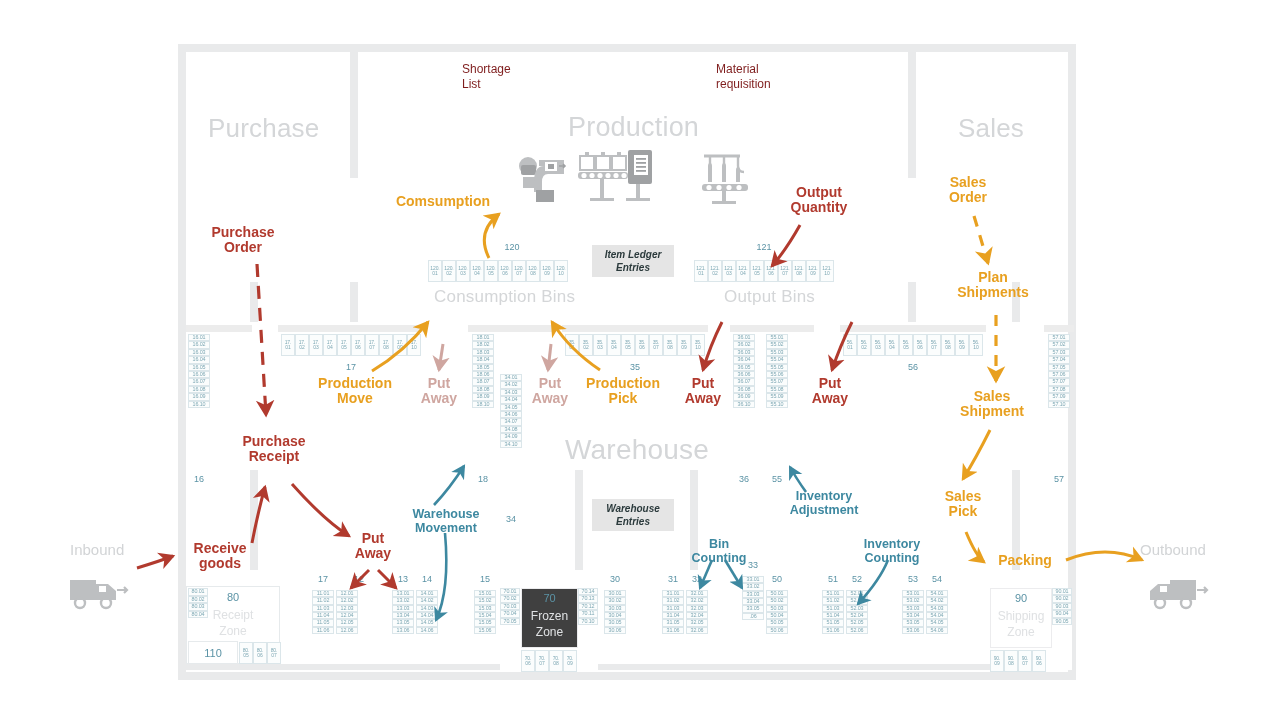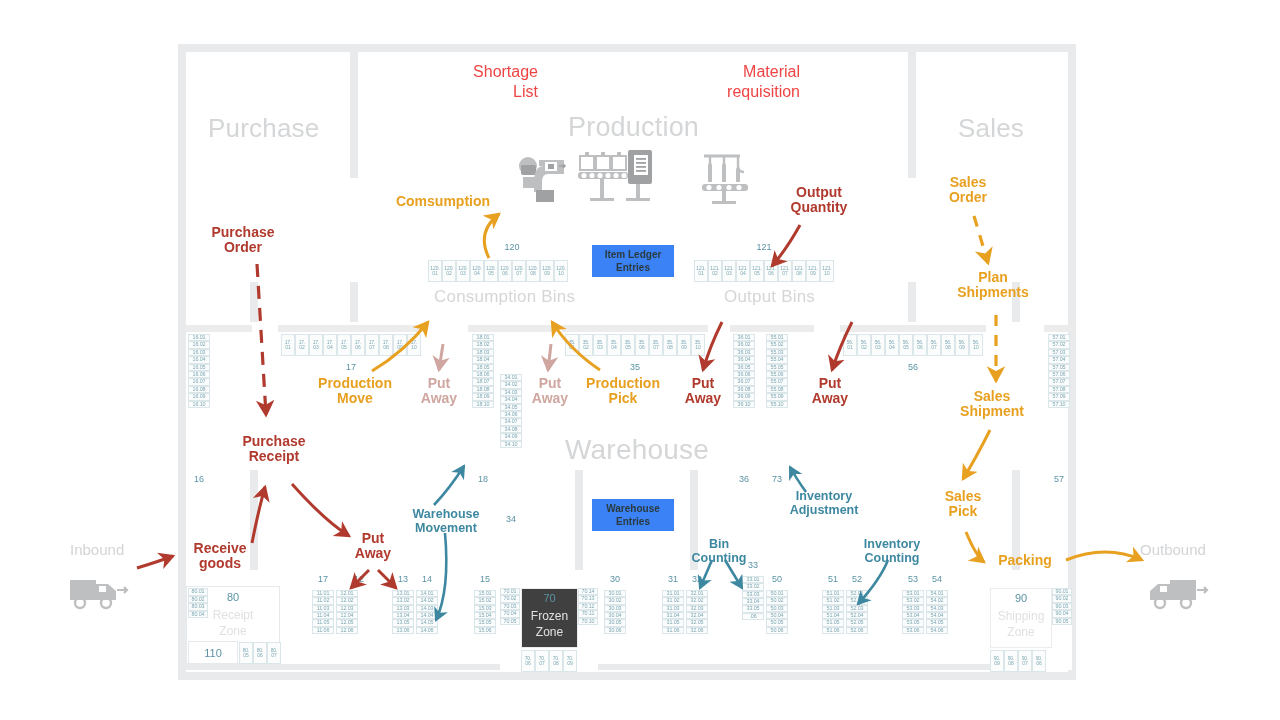--- a/index.html
+++ b/index.html
@@ -21,30 +21,30 @@
   }
   .zone-title.big { font-size:26px; }
   .zone-title.huge { font-size:27px; }
 
   .board {
     position:absolute; border:1px solid #ebecee; background:#fff;
     display:flex; align-items:center; justify-content:center;
     color:#dfe1e3; font-size:15px; white-space:nowrap;
   }
   .paper-label {
-    position:absolute; color:#ef4444; font-size:16px;
-    text-align:right; line-height:1.25; white-space:nowrap;
+    position:absolute; color:#7f1d1d; font-size:12px;
+    text-align:left; line-height:1.25; white-space:nowrap;
   }
 
   
   .entry-box {
-    position:absolute; background:#3b82f6; color:#2b3a3c;
+    position:absolute; background:#e5e5e5; color:#2b3a3c;
     font-size:10px; font-weight:bold; text-align:center;
     line-height:1.3; display:flex; align-items:center;
-    justify-content:center; flex-direction:column;
+    justify-content:center; flex-direction:column;font-style:italic;
   }
 
   
   .rack { position:absolute; }
   .rack-cap { position:absolute; background:#ececec; }
   .rack-cells { position:absolute; display:flex; }
   .rack-cells.v { flex-direction:column; }
   .cell {
     border:1px solid #dbe6ea; background:#fbfdfd;
     color:#7ea8b4; font-size:5.2px; line-height:1;
@@ -456,21 +456,21 @@
         <div class="cell" style="width: 100%; height: 7.4px; font-size: 5.4px;">55.02</div>
         <div class="cell" style="width: 100%; height: 7.4px; font-size: 5.4px;">55.03</div>
         <div class="cell" style="width: 100%; height: 7.4px; font-size: 5.4px;">55.04</div>
         <div class="cell" style="width: 100%; height: 7.4px; font-size: 5.4px;">55.05</div>
         <div class="cell" style="width: 100%; height: 7.4px; font-size: 5.4px;">55.06</div>
         <div class="cell" style="width: 100%; height: 7.4px; font-size: 5.4px;">55.07</div>
         <div class="cell" style="width: 100%; height: 7.4px; font-size: 5.4px;">55.08</div>
         <div class="cell" style="width: 100%; height: 7.4px; font-size: 5.4px;">55.09</div>
         <div class="cell" style="width: 100%; height: 7.4px; font-size: 5.4px;">55.10</div>
       </div>
-    <div class="rack-num" style="top:140px;">73</div>
+    <div class="rack-num" style="top:140px;">55</div>
   </div>
 
   <div class="rack" style="left:843px; top:334px; width:140px; height:28px;">
     <div class="rack-cells" style="left:0; top:0;">
         <div class="cell two" style="width: 14px; height: 22px;">
           <span>56.</span>
           <span>01</span>
         </div>
         <div class="cell two" style="width: 14px; height: 22px;">
           <span>56.</span>

